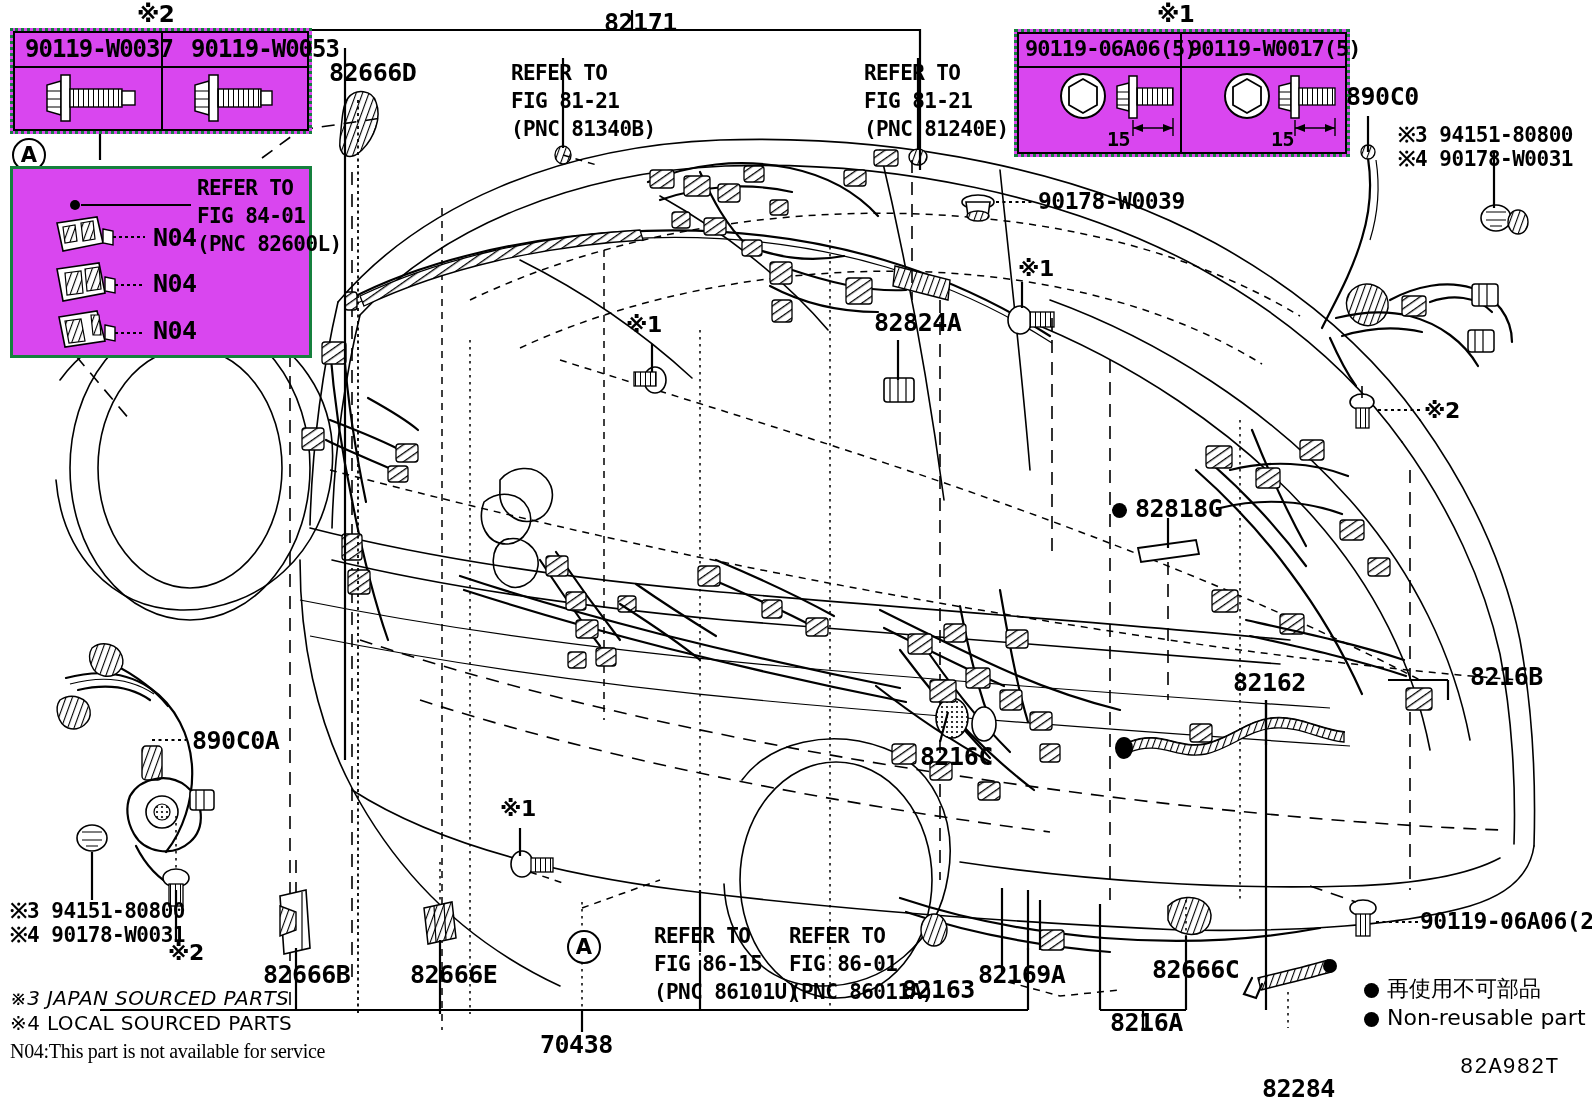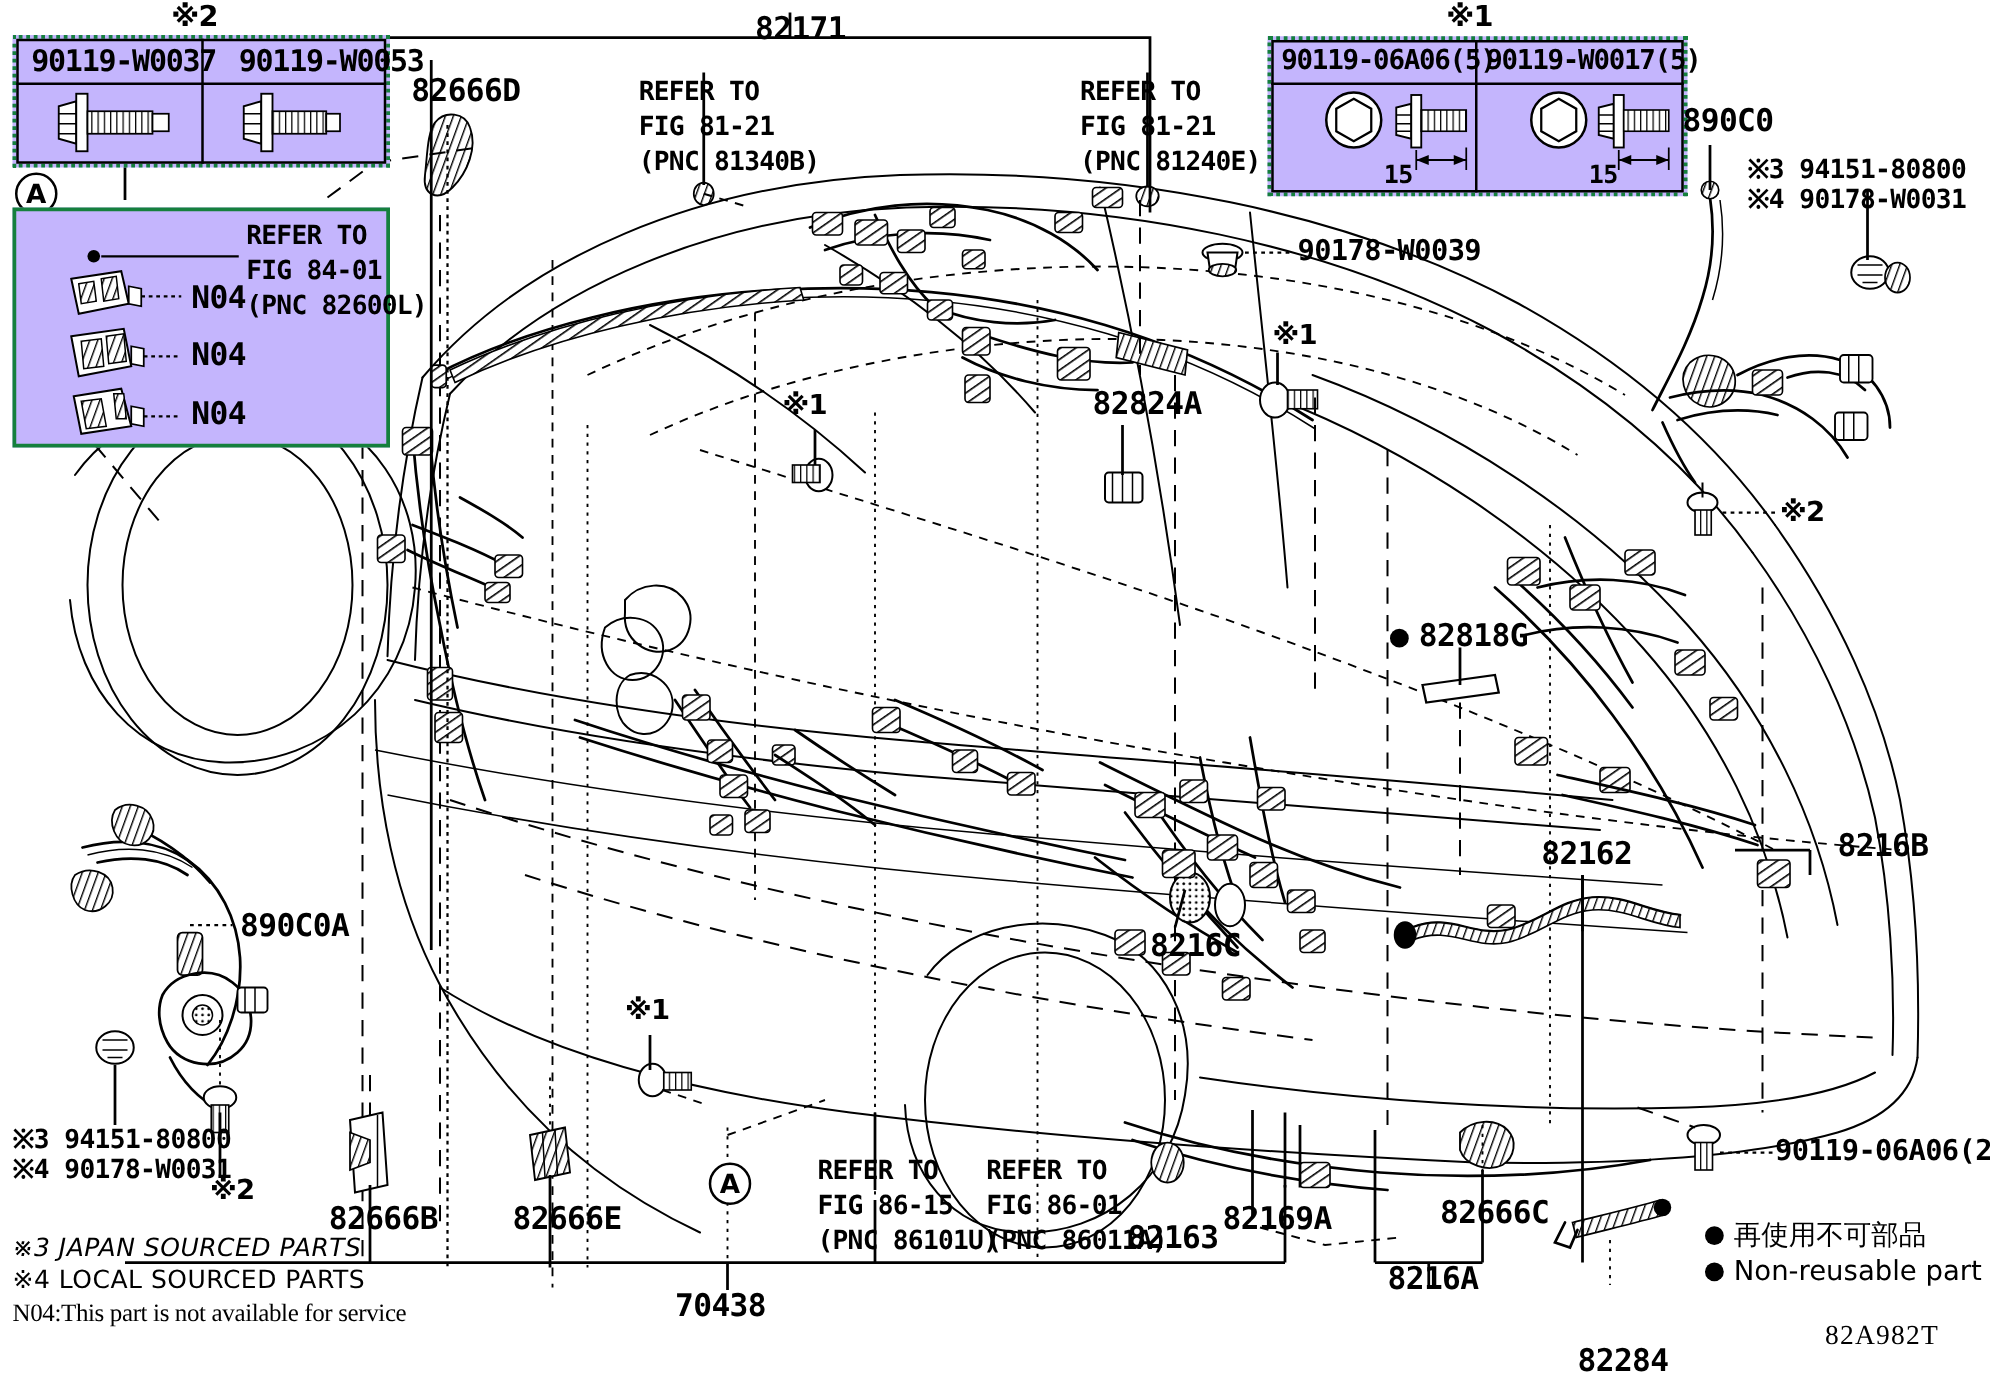--- a/index.html
+++ b/index.html
@@ -36,41 +36,41 @@
     font-family:"DejaVu Sans","Liberation Sans",sans-serif;
     font-size:20px;font-weight:normal;letter-spacing:0.4px;line-height:1.35;
   }
   .mono-thin{
     font-family:Liberation Serif, serif;
     font-size:20px;font-weight:normal;letter-spacing:-0.3px;
   }
   .tblhdr{font-size:24px;font-weight:bold;letter-spacing:-1px;}
   .dim{font-size:20px;font-weight:bold;}
   .figcode{
-    font-family:Liberation Serif, serif;
+    font-family:Liberation Mono, monospace;
     font-size:22px;font-weight:normal;letter-spacing:1px;
   }
   .jp{
     font-family:"DejaVu Sans","Liberation Sans",sans-serif;
     font-size:22px;font-weight:normal;letter-spacing:0px;
   }
   .n04{font-size:25px;font-weight:bold;letter-spacing:-0.5px;}
   .bullet-dot{
     display:inline-block;width:15px;height:15px;border-radius:50%;
     background:#000;vertical-align:middle;margin-right:8px;
   }
   .star{font-family:"DejaVu Sans","Liberation Sans",sans-serif;}
   .circ-a{
     position:absolute;width:30px;height:30px;border:2.5px solid #000;
     border-radius:50%;font-size:21px;font-weight:bold;
     display:flex;align-items:center;justify-content:center;
     font-family:"DejaVu Sans","Liberation Sans",sans-serif;
     background:#fff;
   }
-  .inset-box{position:absolute;border:3px solid #15803d;background:#c4b5fd;}
+  .inset-box{position:absolute;border:3px solid #15803d;background:#d946ef;}
 </style>
 </head>
 <body>
 
 <div id="sheet">
 
   <svg id="art" viewBox="0 0 1592 1099">
     <defs>
       <style>
         .s{fill:none;stroke:#000;stroke-width:1.6;stroke-linecap:round;stroke-linejoin:round;}

